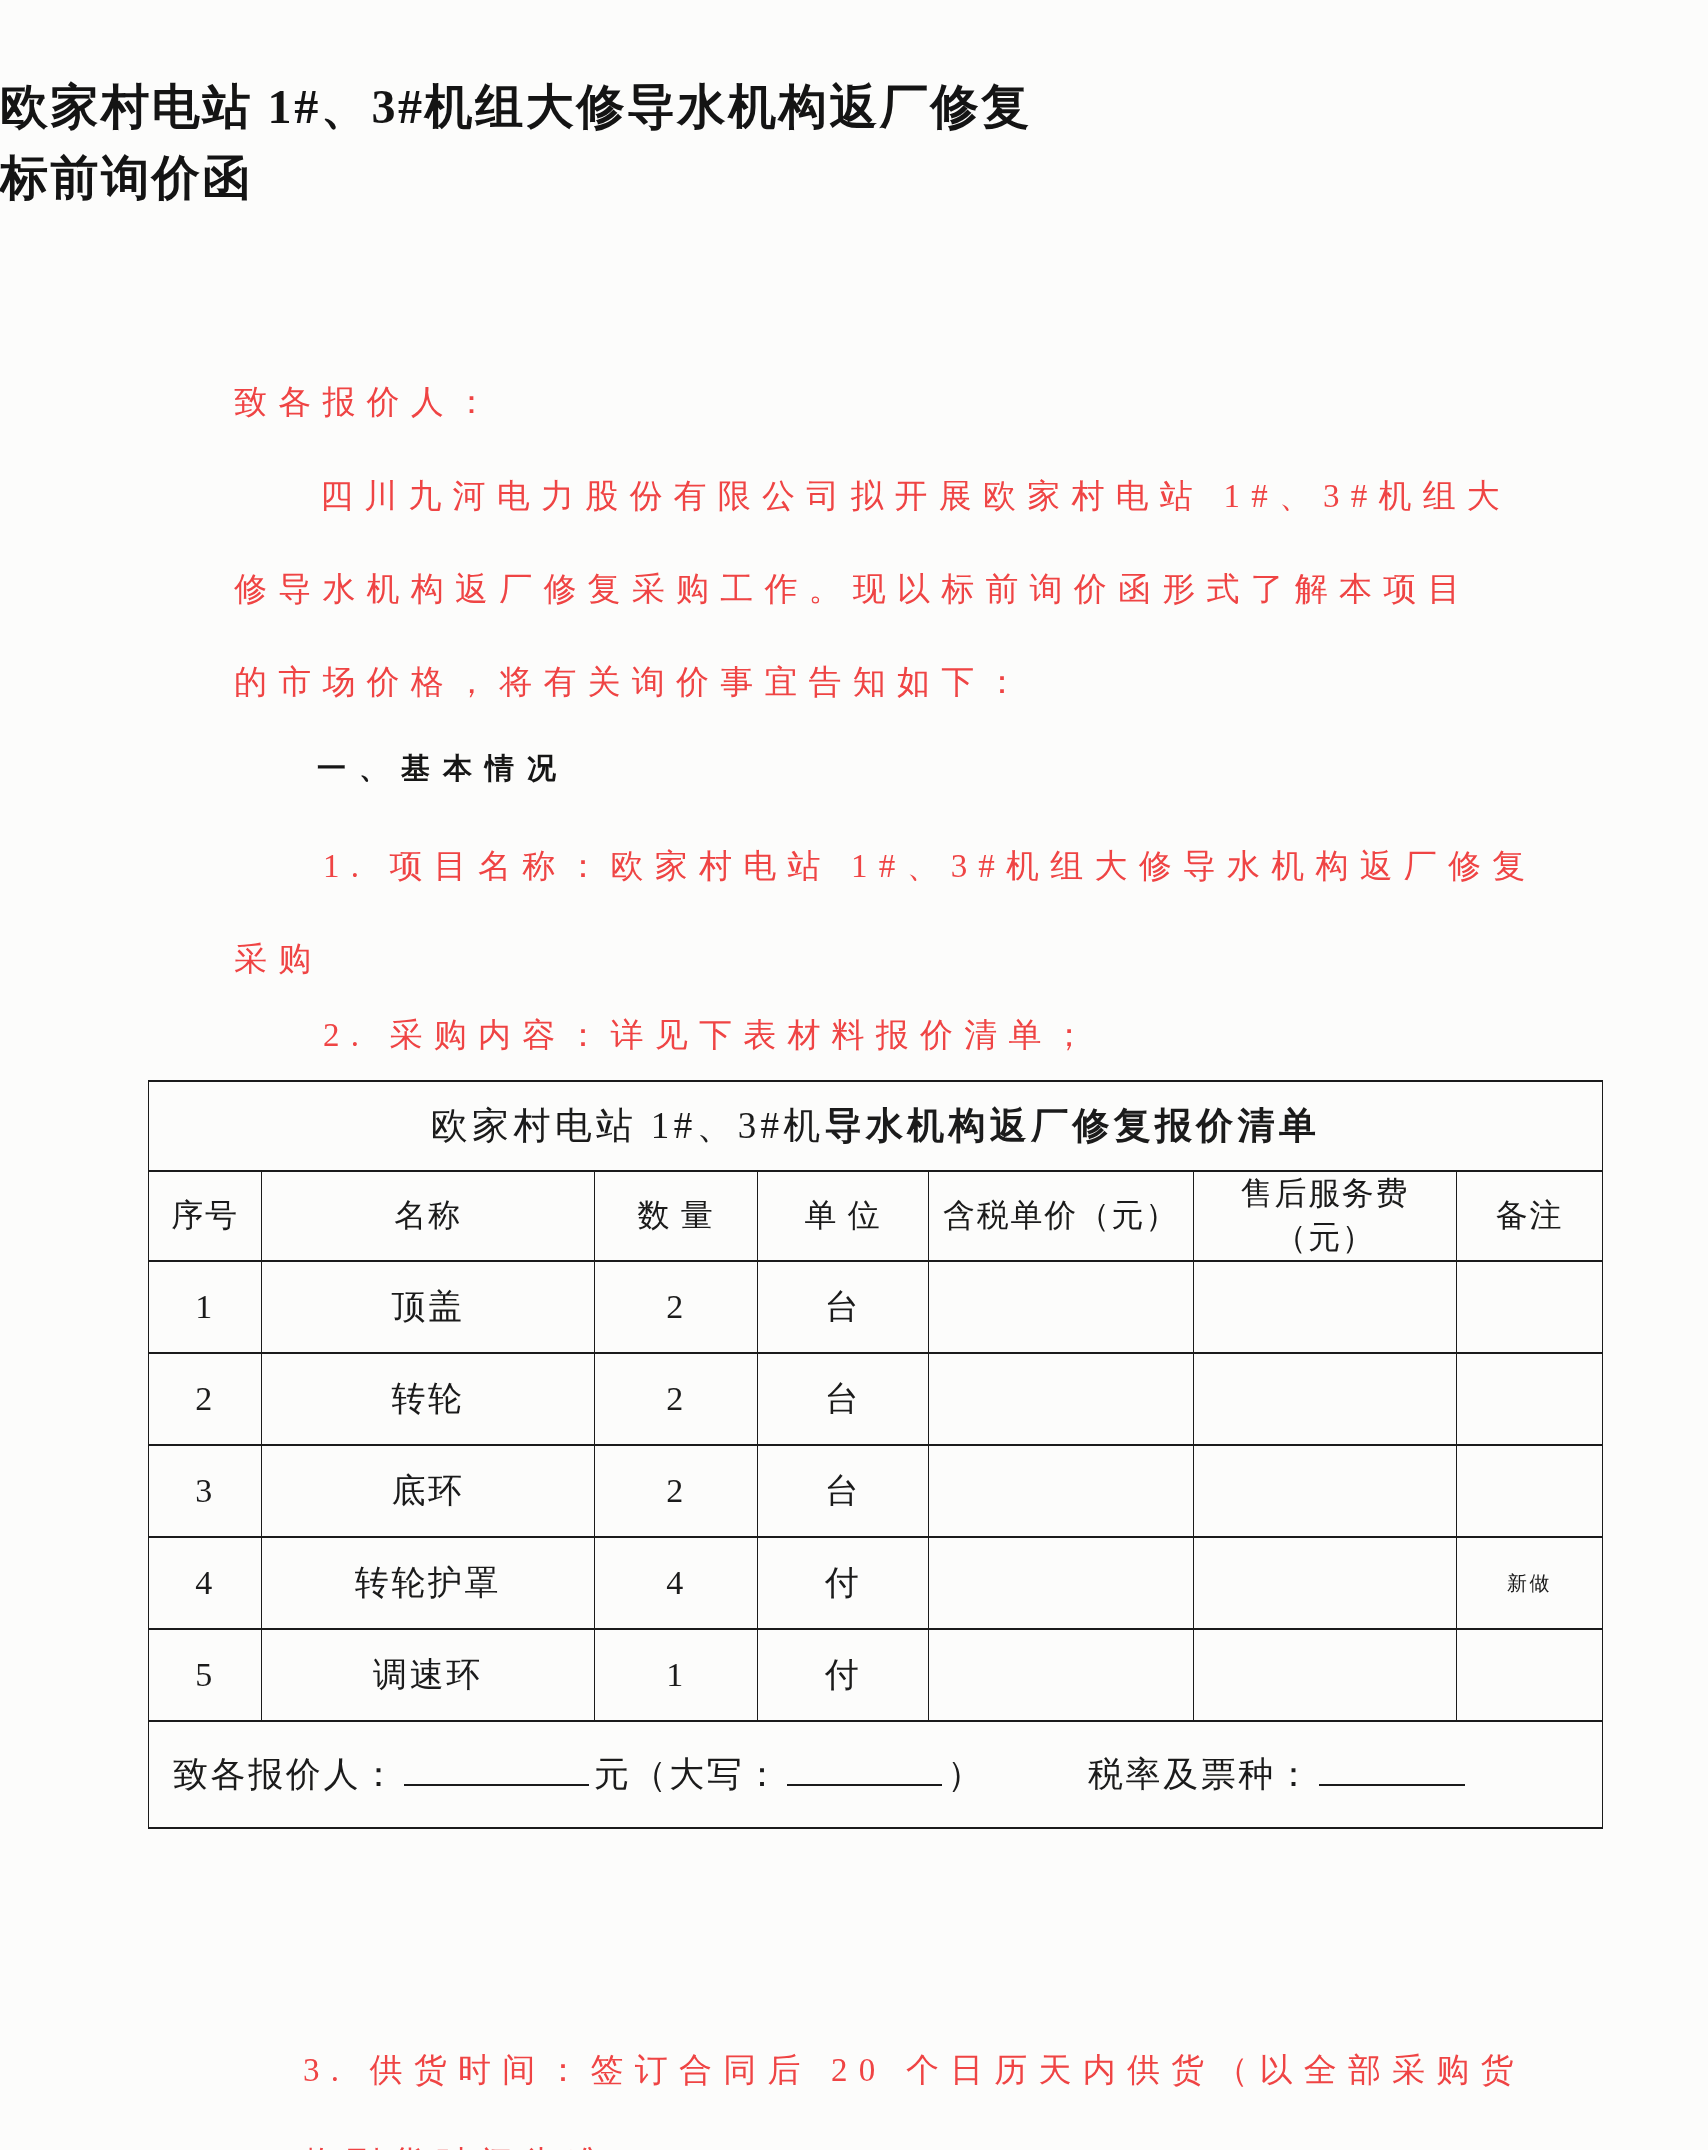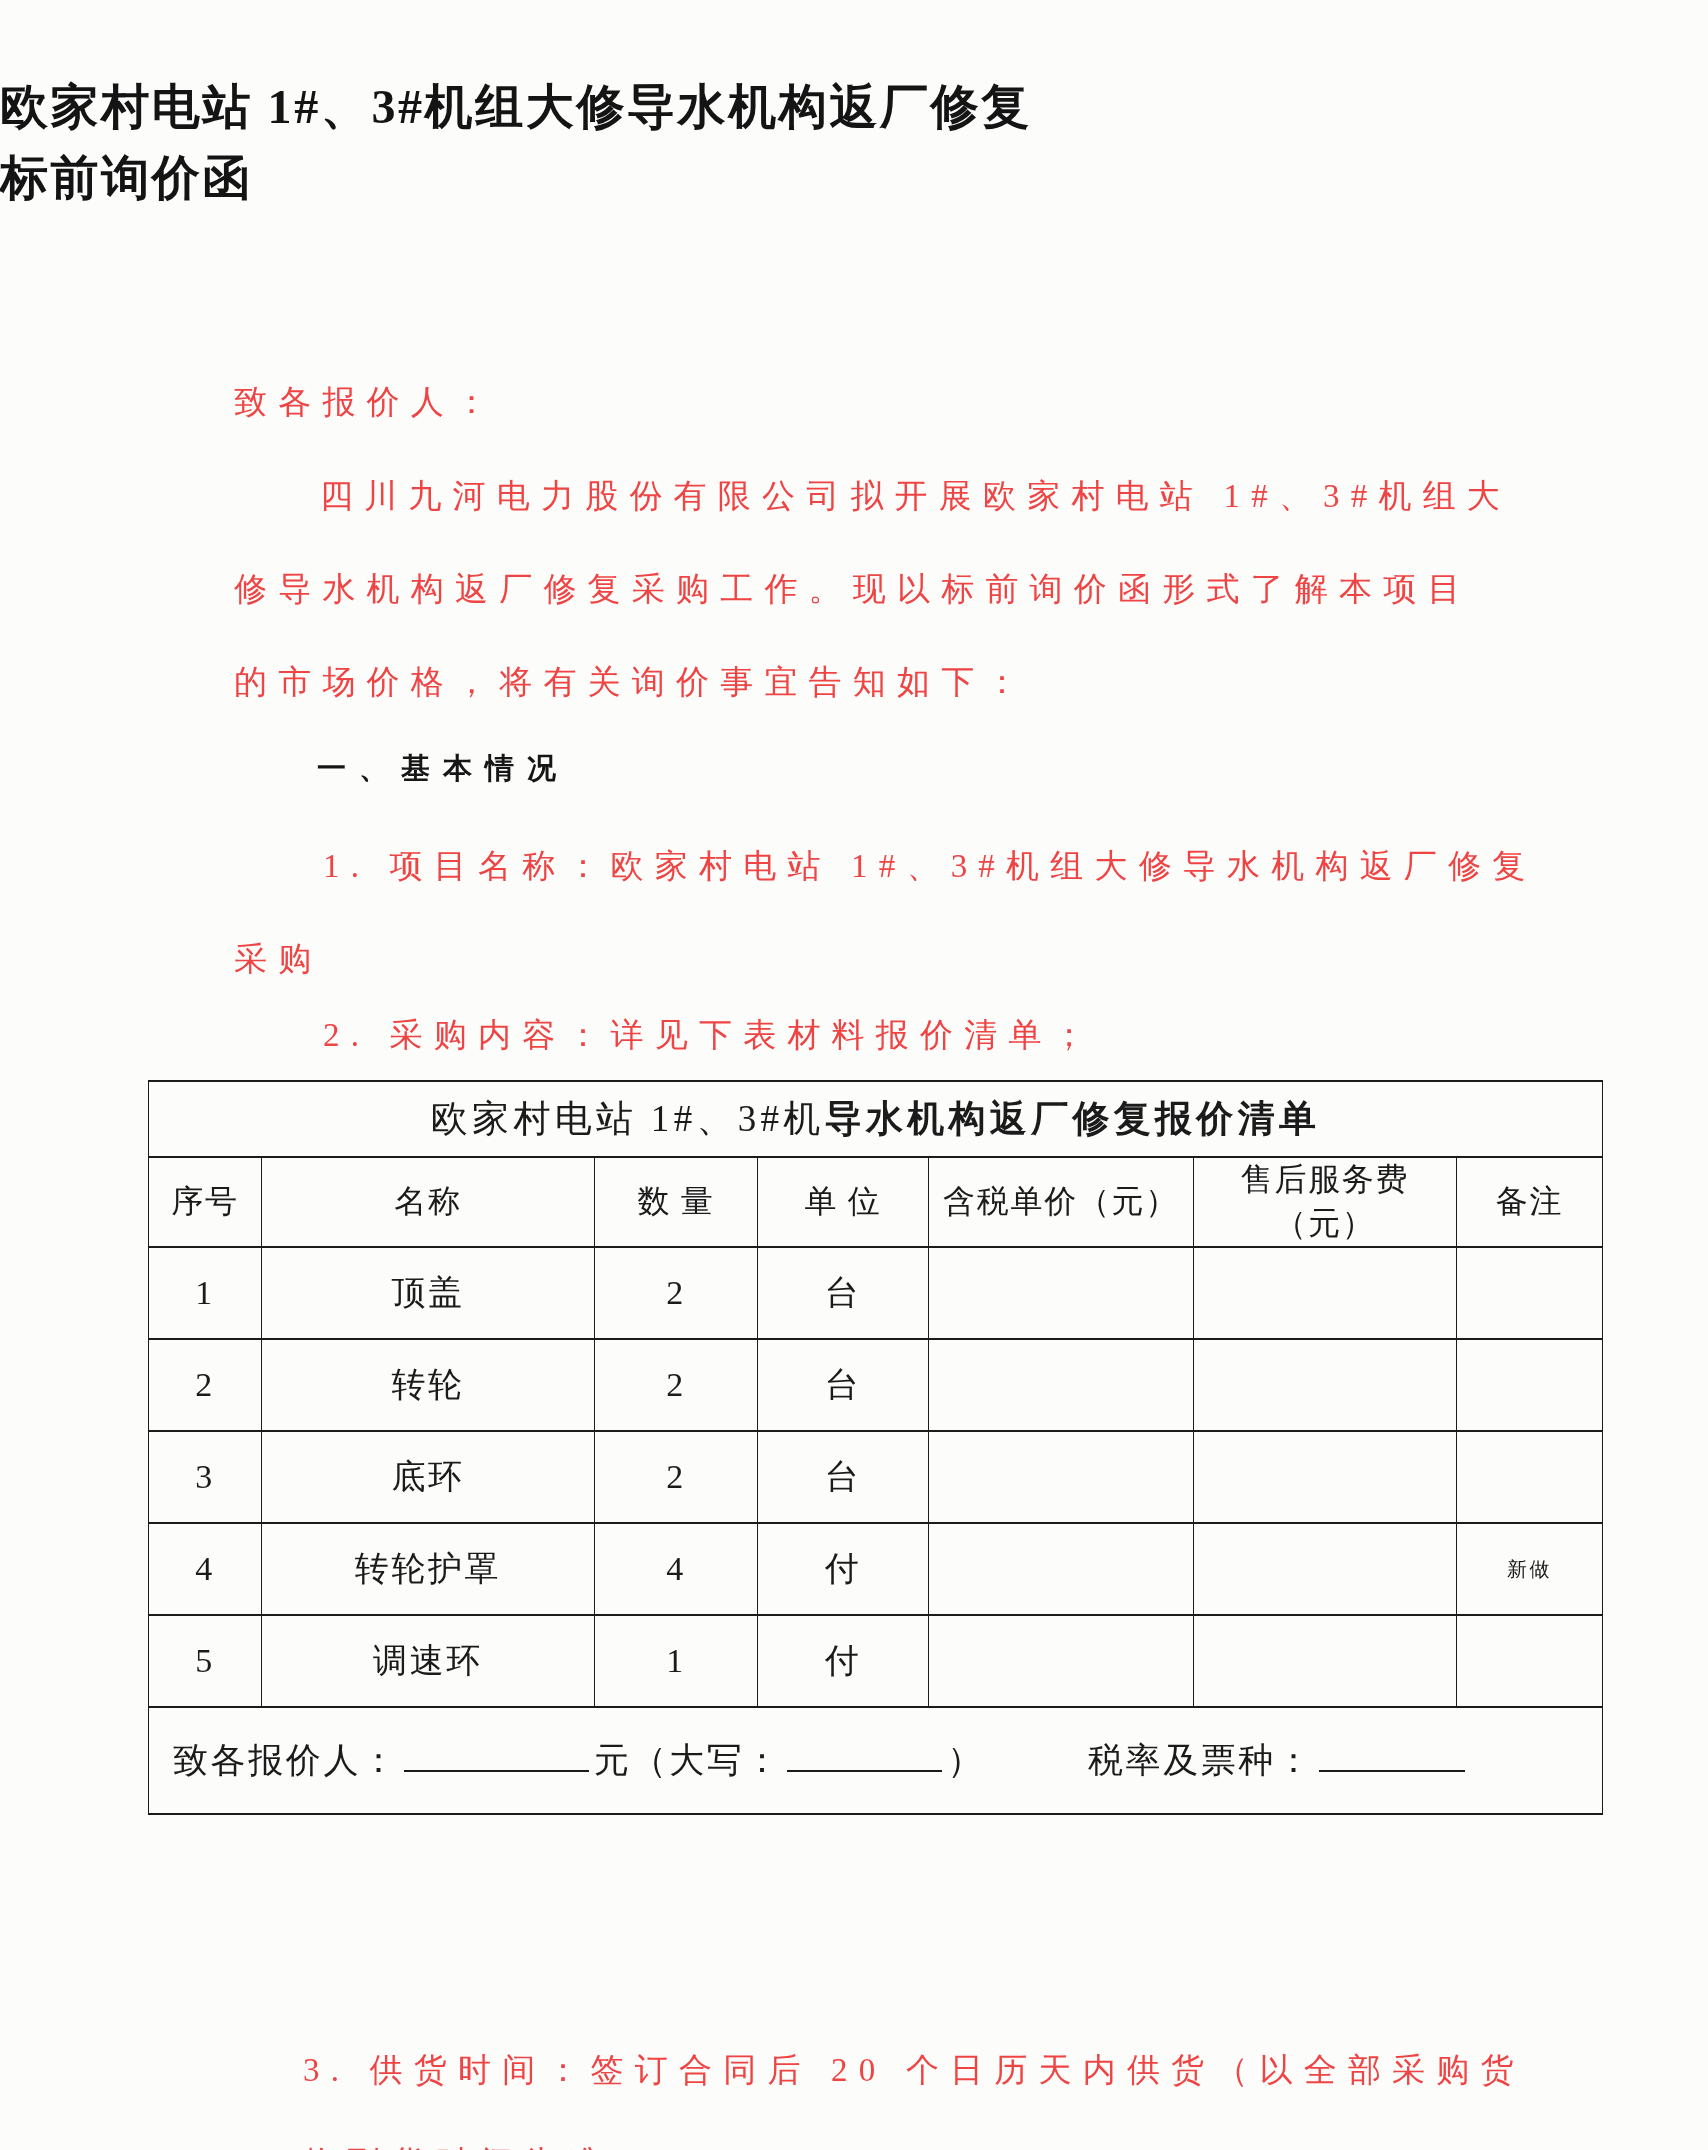--- a/index.html
+++ b/index.html
@@ -55,21 +55,21 @@
   table.quote td, table.quote th{
     border-left:1.3px solid #1b1b1b;
     border-right:1.3px solid #1b1b1b;
     border-top:2.6px solid #1b1b1b;
     border-bottom:2.6px solid #1b1b1b;
     text-align:center;
     vertical-align:middle;
     padding:0;
     overflow:hidden;
   }
-  tr.t-title{height:76px;}
+  tr.t-title{height:90px;}
   tr.t-title td{font-size:37px;letter-spacing:4.3px;}
   tr.t-title .tt-bold{font-weight:bold;}
   tr.t-head{height:60px;margin-left:37px;}
   tr.t-head th{font-size:32px;font-weight:normal;letter-spacing:1.7px;}
   tr.t-row{height:92px;}
   tr.t-row td{font-size:34px;letter-spacing:2.6px;}
   tr.t-row td.remark{font-size:20px;}
   tr.t-sum{height:107px;}
   tr.t-sum td{text-align:left;font-size:35px;letter-spacing:2.6px;padding-left:24px;}
   .blank{

